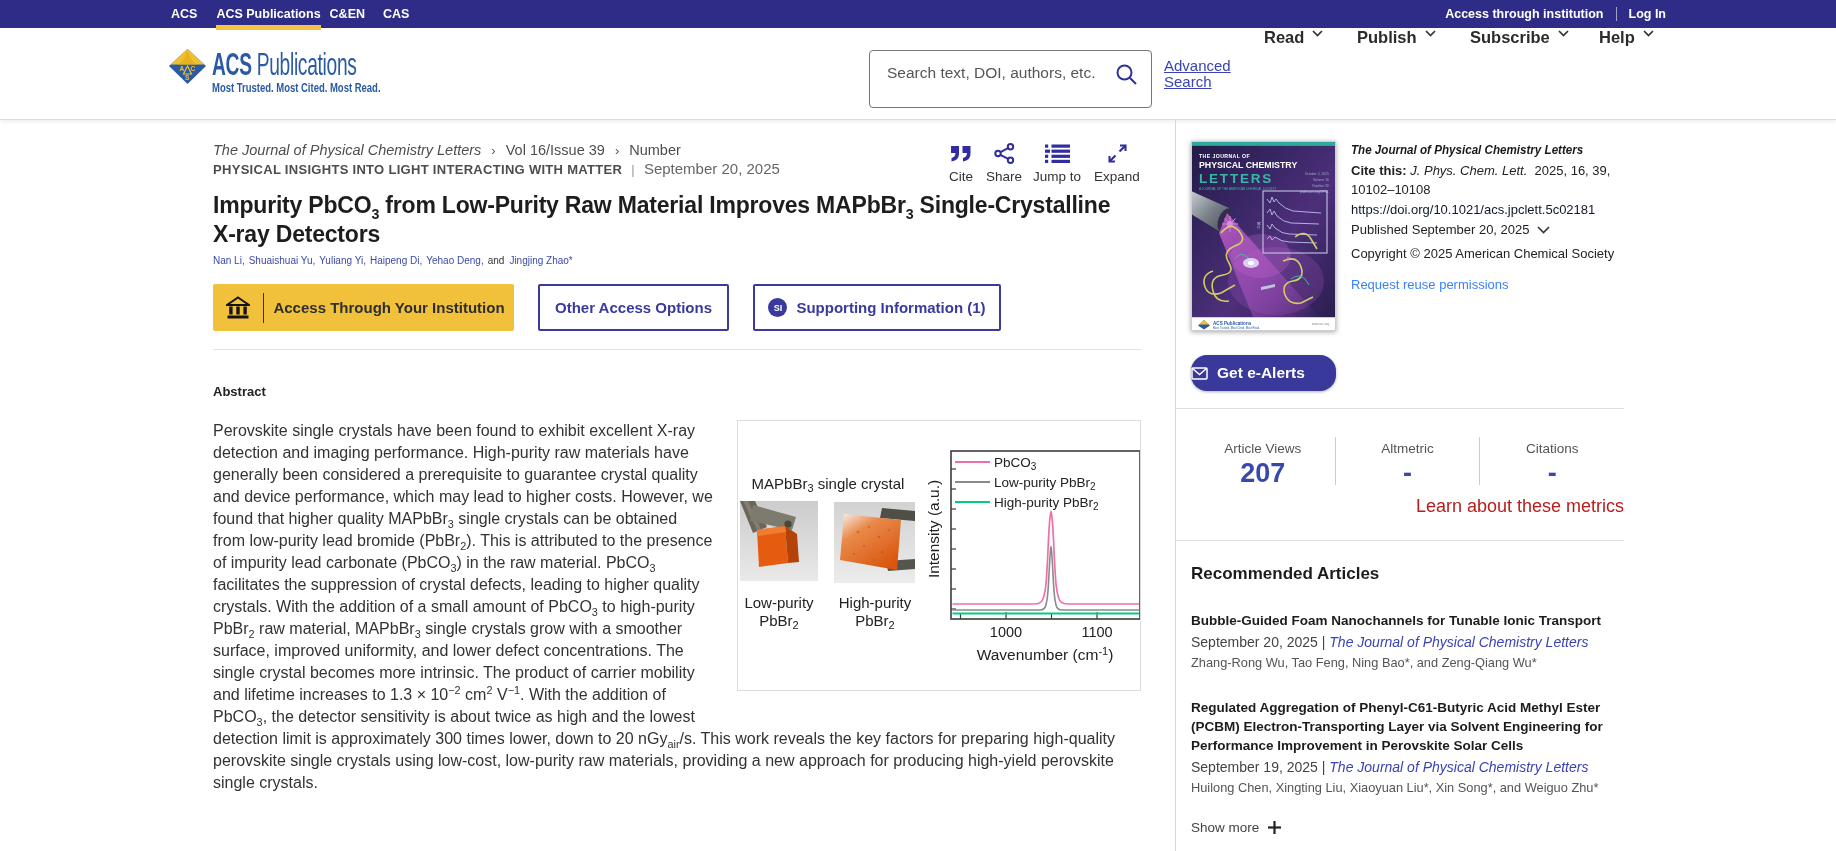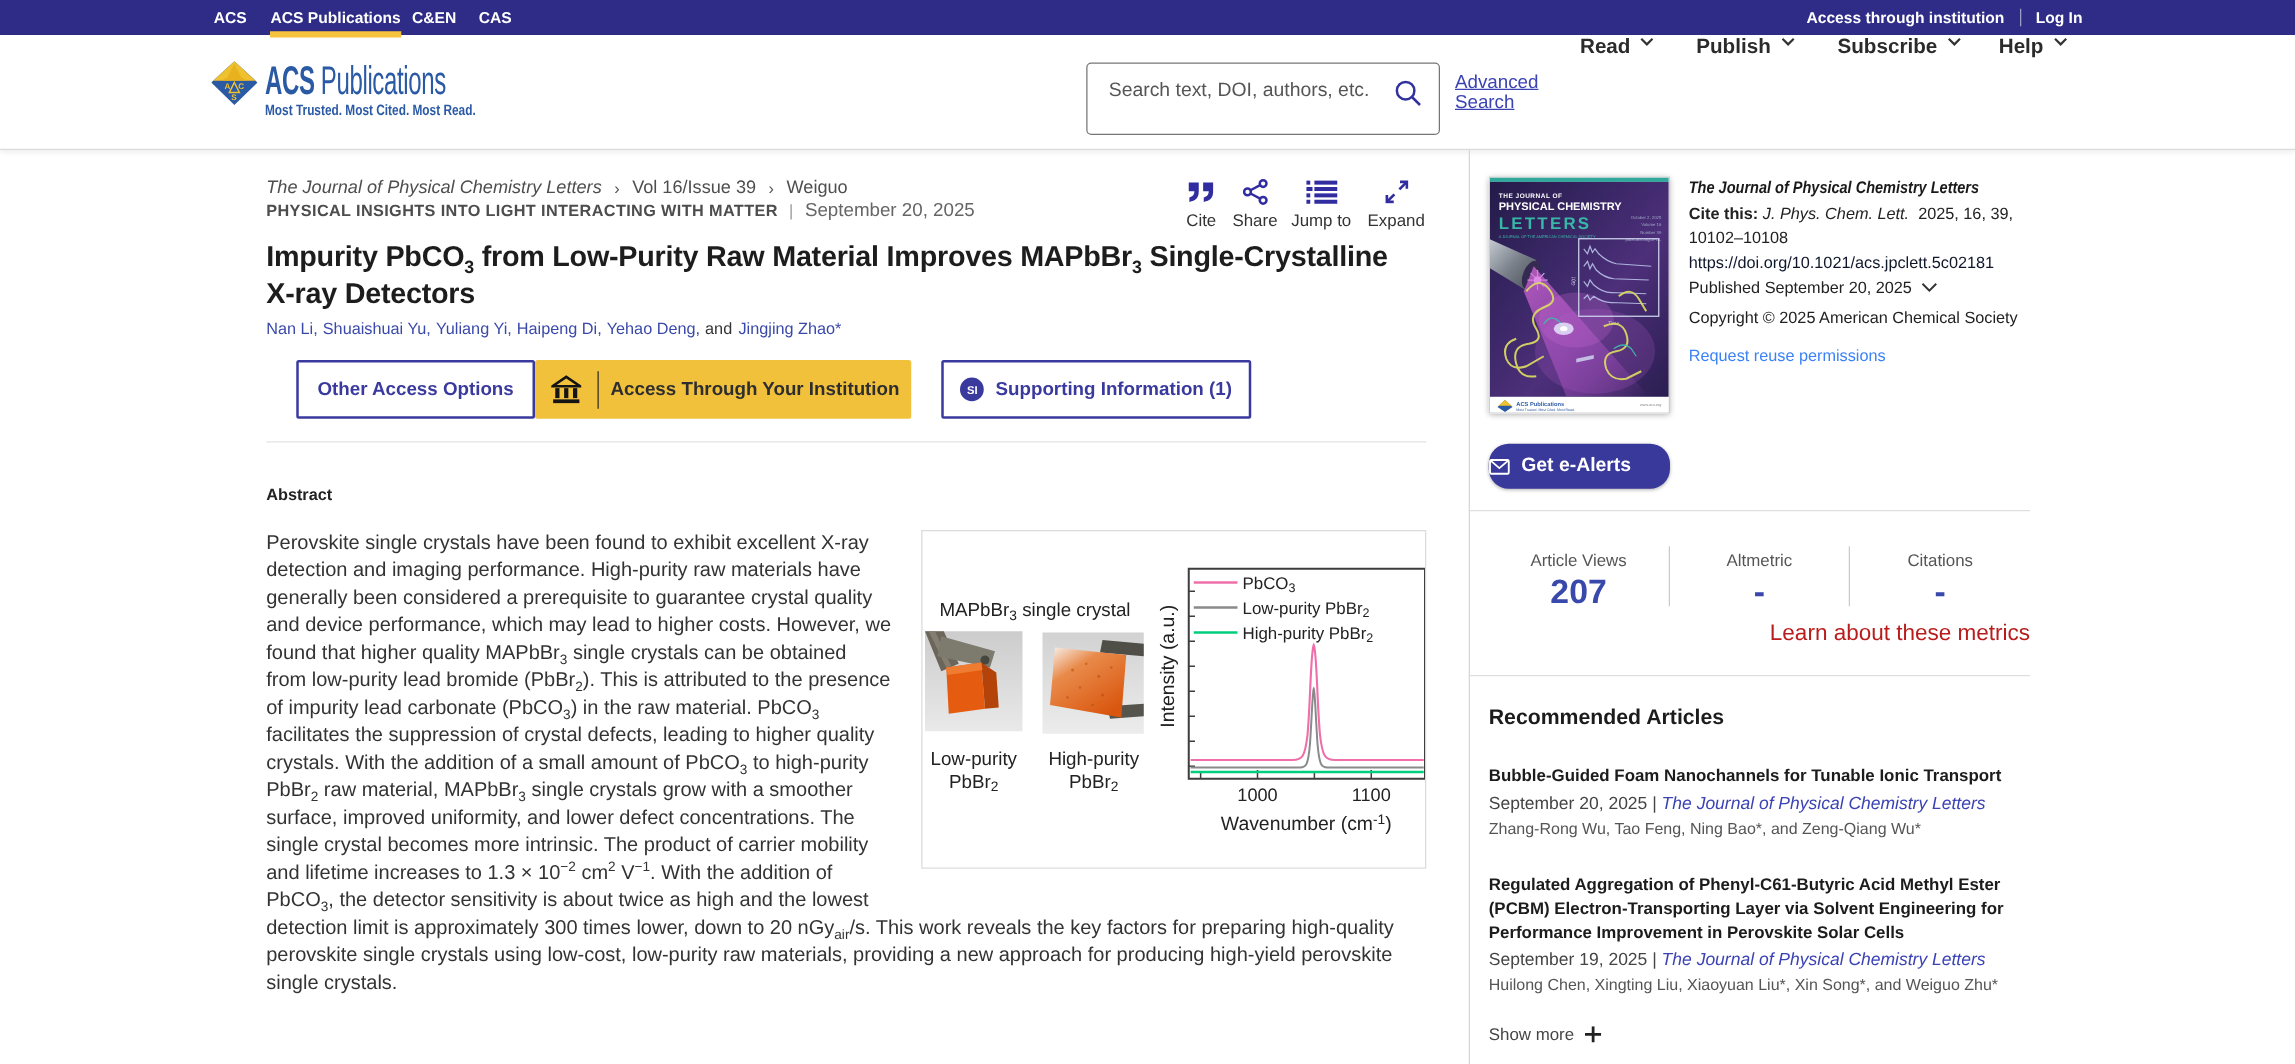--- a/index.html
+++ b/index.html
@@ -47,21 +47,21 @@
 .tools{position:absolute;top:24px;right:0;display:flex}
 .tool{display:flex;flex-direction:column;align-items:center;font-size:13.5px;color:#333}
 .tool .ic{height:19px;display:flex;align-items:center;justify-content:center}
 .tool .lb{margin-top:6px}
 
 .eyebrow{font-size:13px;font-weight:bold;color:#4d4d4d;letter-spacing:.3px}
 .eyebrow .pipe{font-weight:normal;color:#999;margin:0 9px}
 .eyebrow .date{font-weight:normal;color:#666;font-size:15px;letter-spacing:0}
 .h1{margin-top:14px;font-size:23px;letter-spacing:-.2px;line-height:29px;font-weight:bold;color:#1d1d1d}
 .h1 sub{font-size:62%;line-height:0}
-.authors{margin-top:6px;font-size:13px;color:#3a49a9}
+.authors{margin-top:6px;font-size:10px;color:#3a49a9}
 .authors span{margin-right:4px}
 .authors .and{color:#333;margin-right:5px}
 
 .btnrow{margin-top:18px;display:flex}
 .btn{height:47px;display:flex;align-items:center;justify-content:center;font-size:15px;font-weight:bold;border-radius:2px}
 .byellow{width:301px;background:#f2c13c;color:#2e2e2e;justify-content:flex-start}
 .byellow .bsep{width:1px;height:30px;background:#2e2e2e;margin:0 0 0 13px}
 .byellow .txt{flex:1;text-align:center}
 .bwhite{border:2px solid #3a3a9e;color:#3a3a9e;background:#fff}
 .b2{width:191px;margin-left:24px}
@@ -166,21 +166,21 @@
 </div>
   </div>
 
 <div class="container main">
   <div class="leftcol">
     <div class="crumbs">
       <span class="it">The Journal of Physical Chemistry Letters</span>
       <span class="gt">›</span>
       <span>Vol 16/Issue 39</span>
       <span class="gt">›</span>
-      <span>Weiguo</span>
+      <span>Number</span>
     </div>
     <div class="tools">
       <div class="tool" style="width:30px">
         <div class="ic">
             <svg width="22" height="17" viewBox="0 0 22 17" fill="#312da0">
               <path d="M1 1 h8 v7 c0 5.5 -2.5 7.5 -7.5 8.5 l0 -3.6 c2.8 -0.9 3.9 -2 4 -4.9 h-4.5 z"></path>
               <path d="M12.5 1 h8 v7 c0 5.5 -2.5 7.5 -7.5 8.5 l0 -3.6 c2.8 -0.9 3.9 -2 4 -4.9 h-4.5 z"></path>
             </svg>
           </div>
         <div class="lb">Cite</div>
@@ -221,32 +221,32 @@
               <path d="M7 17.5 h-5.5 v-5.5" fill="none"></path>
             </svg>
           </div>
         <div class="lb">Expand</div>
       </div>
     </div>
     <div class="eyebrow">PHYSICAL INSIGHTS INTO LIGHT INTERACTING WITH MATTER<span class="pipe">|</span><span class="date">September 20, 2025</span></div>
     <div class="h1">Impurity PbCO<sub>3</sub> from Low-Purity Raw Material Improves MAPbBr<sub>3</sub> Single-Crystalline<br>X-ray Detectors</div>
     <div class="authors"><span>Nan Li,</span><span>Shuaishuai Yu,</span><span>Yuliang Yi,</span><span>Haipeng Di,</span><span>Yehao Deng,</span><span class="and">and</span><span>Jingjing Zhao*</span></div>
     <div class="btnrow">
-      <div class="btn bwhite b2">Other Access Options</div>
       <div class="btn byellow">
         <svg style="margin-left:13px" width="24" height="24" viewBox="0 0 24 24" fill="#141414">
             <path d="M12 1.5 L23 9 H1 Z" fill="none" stroke="#141414" stroke-width="2"></path>
             <rect x="3.2" y="10.5" width="3.4" height="8"></rect>
             <rect x="10.3" y="10.5" width="3.4" height="8"></rect>
             <rect x="17.4" y="10.5" width="3.4" height="8"></rect>
             <rect x="1.5" y="19.5" width="21" height="3"></rect>
           </svg>
         <span class="bsep"></span>
         <span class="txt">Access Through Your Institution</span>
       </div>
+      <div class="btn bwhite b2">Other Access Options</div>
       <div class="btn bwhite b3"><span class="siic">SI</span>Supporting Information (1)</div>
     </div>
     <div class="rule"></div>
     <div class="habs">Abstract</div>
     <div class="abstract">
       <div class="fig" id="figbox">
 <svg width="402" height="269" viewBox="0 0 402 269" font-family="Liberation Sans">
   <defs>
     <linearGradient id="pg1" x1="0" y1="0" x2="0" y2="1">
                 <stop offset="0" stop-color="#cccccc"></stop>

